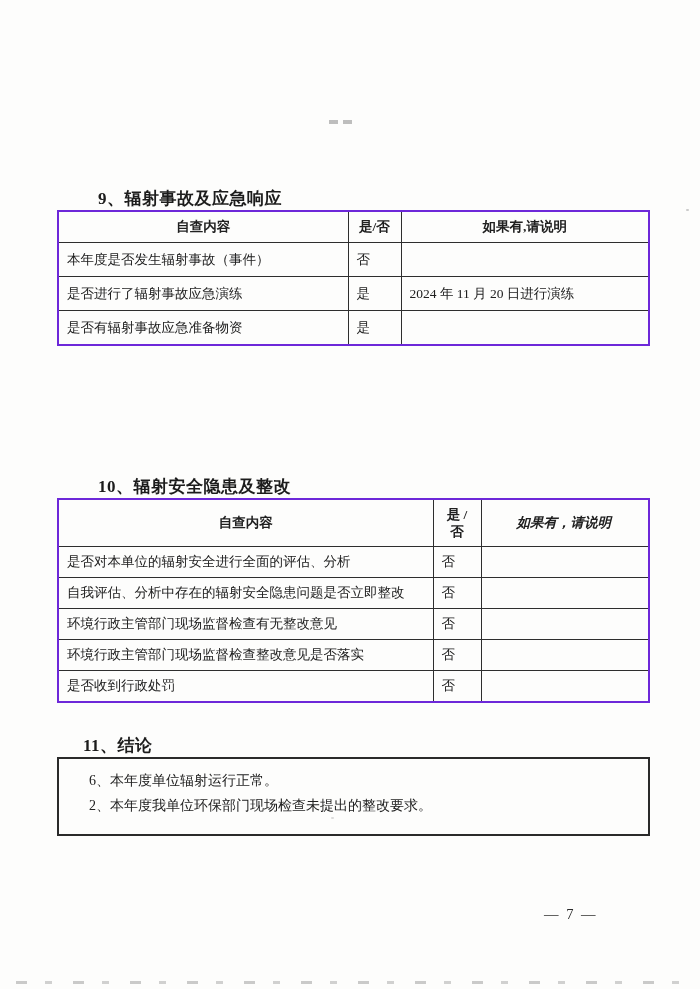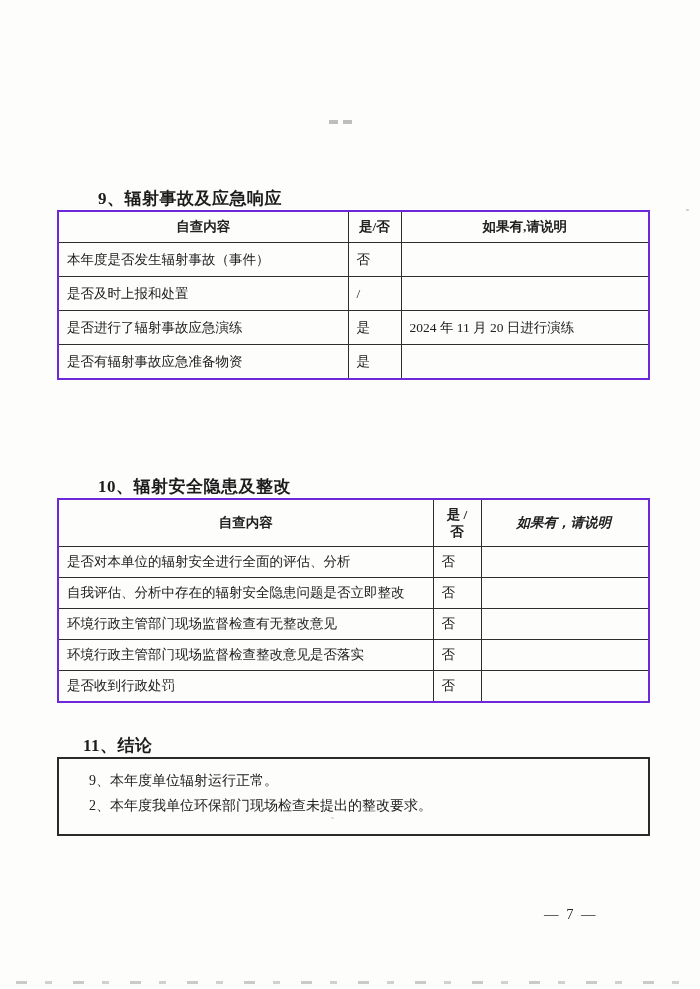--- a/index.html
+++ b/index.html
@@ -75,25 +75,20 @@
     <th>自查内容</th>
     <th>是/否</th>
     <th>如果有,请说明</th>
   </tr>
   <tr>
     <td>本年度是否发生辐射事故（事件）</td>
     <td>否</td>
     <td></td>
   </tr>
   <tr>
-    <td>是否及时上报和处置</td>
-    <td>/</td>
-    <td></td>
-  </tr>
-  <tr>
     <td>是否进行了辐射事故应急演练</td>
     <td>是</td>
     <td>2024 年 11 月 20 日进行演练</td>
   </tr>
   <tr>
     <td>是否有辐射事故应急准备物资</td>
     <td>是</td>
     <td></td>
   </tr>
 </tbody>
@@ -140,17 +135,17 @@
     <td>是否收到行政处罚</td>
     <td>否</td>
     <td></td>
   </tr>
 </tbody>
   </table>
 
 <div class="abs sec-heading" style="left:83px;top:734px;text-align:center;">11、结论</div>
 
 <div class="abs conclusion-box" style="left:57px;top:757px;width:593px;height:79px;padding:9px 0 0 30px;">
-  <div class="conclusion-line">9、本年度单位辐射运行正常。</div>
+  <div class="conclusion-line">6、本年度单位辐射运行正常。</div>
   <div class="conclusion-line">2、本年度我单位环保部门现场检查未提出的整改要求。</div>
 </div>
 
 <div class="abs page-number" style="left:544px;top:906px;">— 7 —</div>
 
 </body></html>

